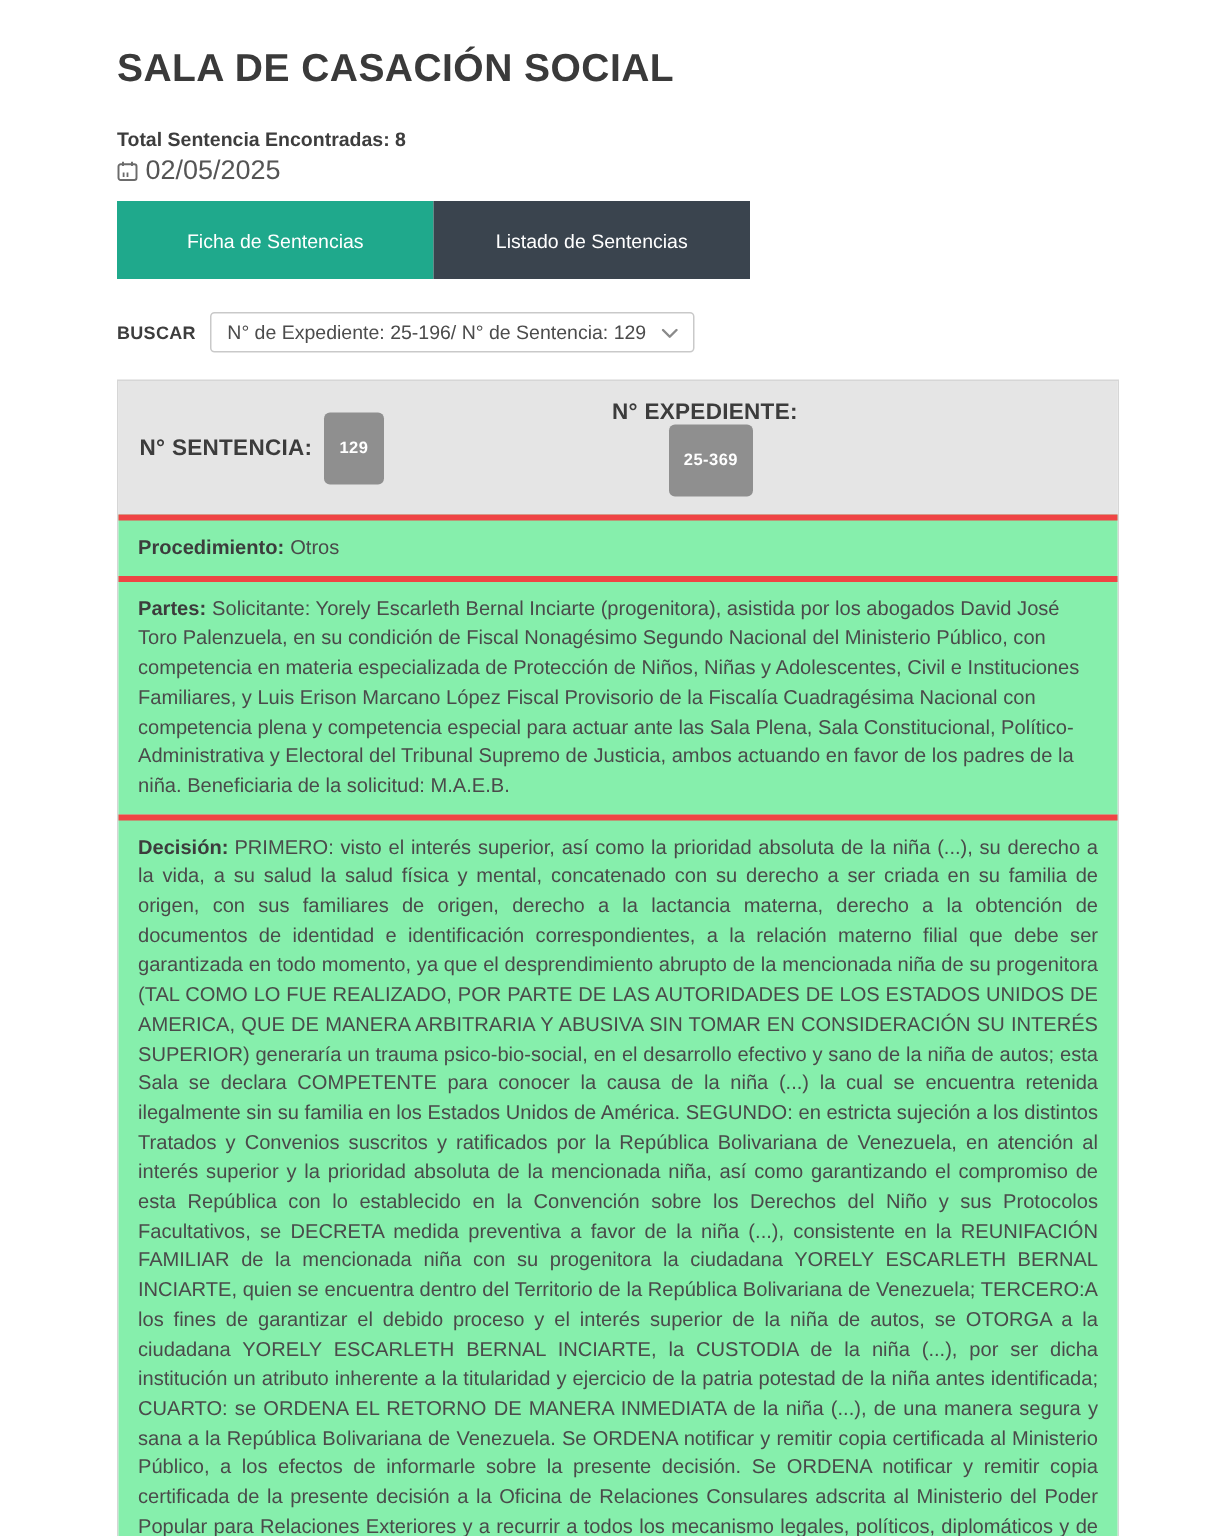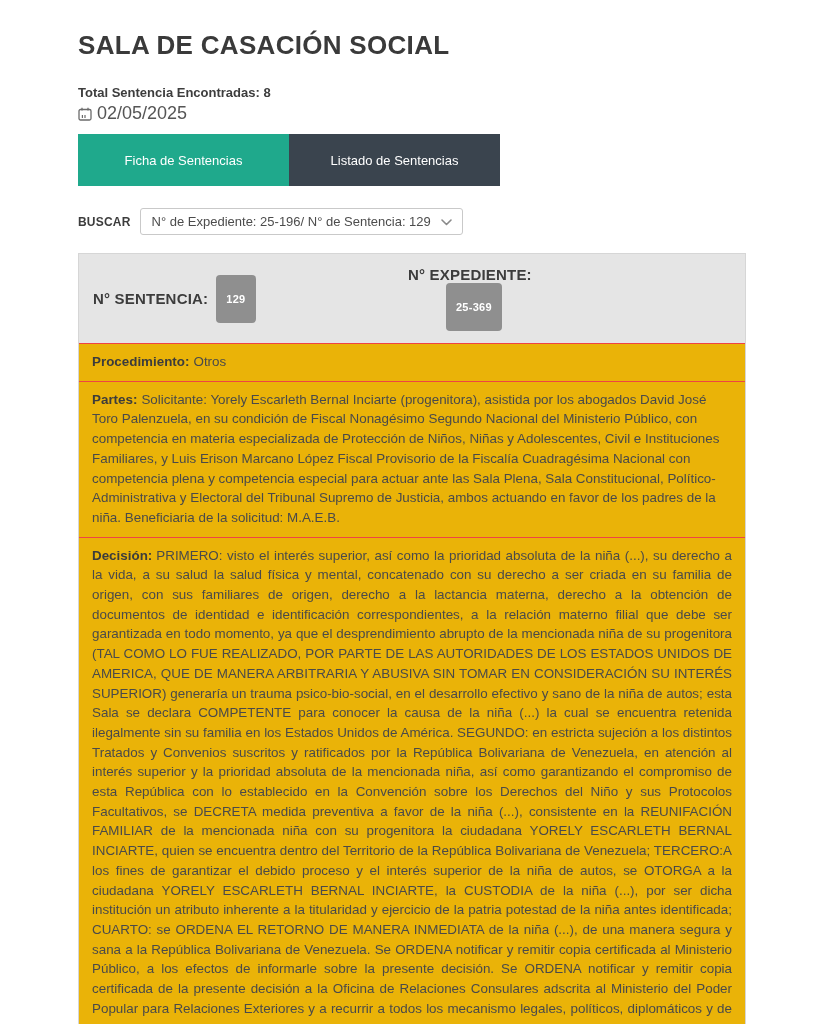--- a/index.html
+++ b/index.html
@@ -47,21 +47,21 @@
     display: flex; align-items: center;
   }
   .card-header .col1 { width: 315px; display: flex; align-items: center; }
   .card-header .col2 { display: flex; align-items: center; flex-direction: column; }
   .hdr-label { font-size: 15px; font-weight: bold; color: #3c3c3c; margin-right: 8px; letter-spacing: 0.2px; }
   .badge {
     background: #8f8f8f; color: #ffffff; font-size: 11px; font-weight: bold;
     border-radius: 4px; padding: 18px 10px; letter-spacing: 0.3px;
   }
 
-  .section { padding: 8px 13px 9px 13px; border-top: 1px solid #ef4444; background: #eab308; }
+  .section { padding: 8px 13px 9px 13px; border-top: 4px solid #ef4444; background: #86efac; }
   .section:first-of-type { border-top: none; }
   .section .txt { font-size: 13.4px; line-height: 1.47; color: #4a4a4a; }
   .section .lbl { font-weight: bold; color: #3c3c3c; margin-right: 4px; }
   .section.justify .txt { text-align: justify; }
 </style>
 </head>
 <body>
 
 <div class="wrap">
 

